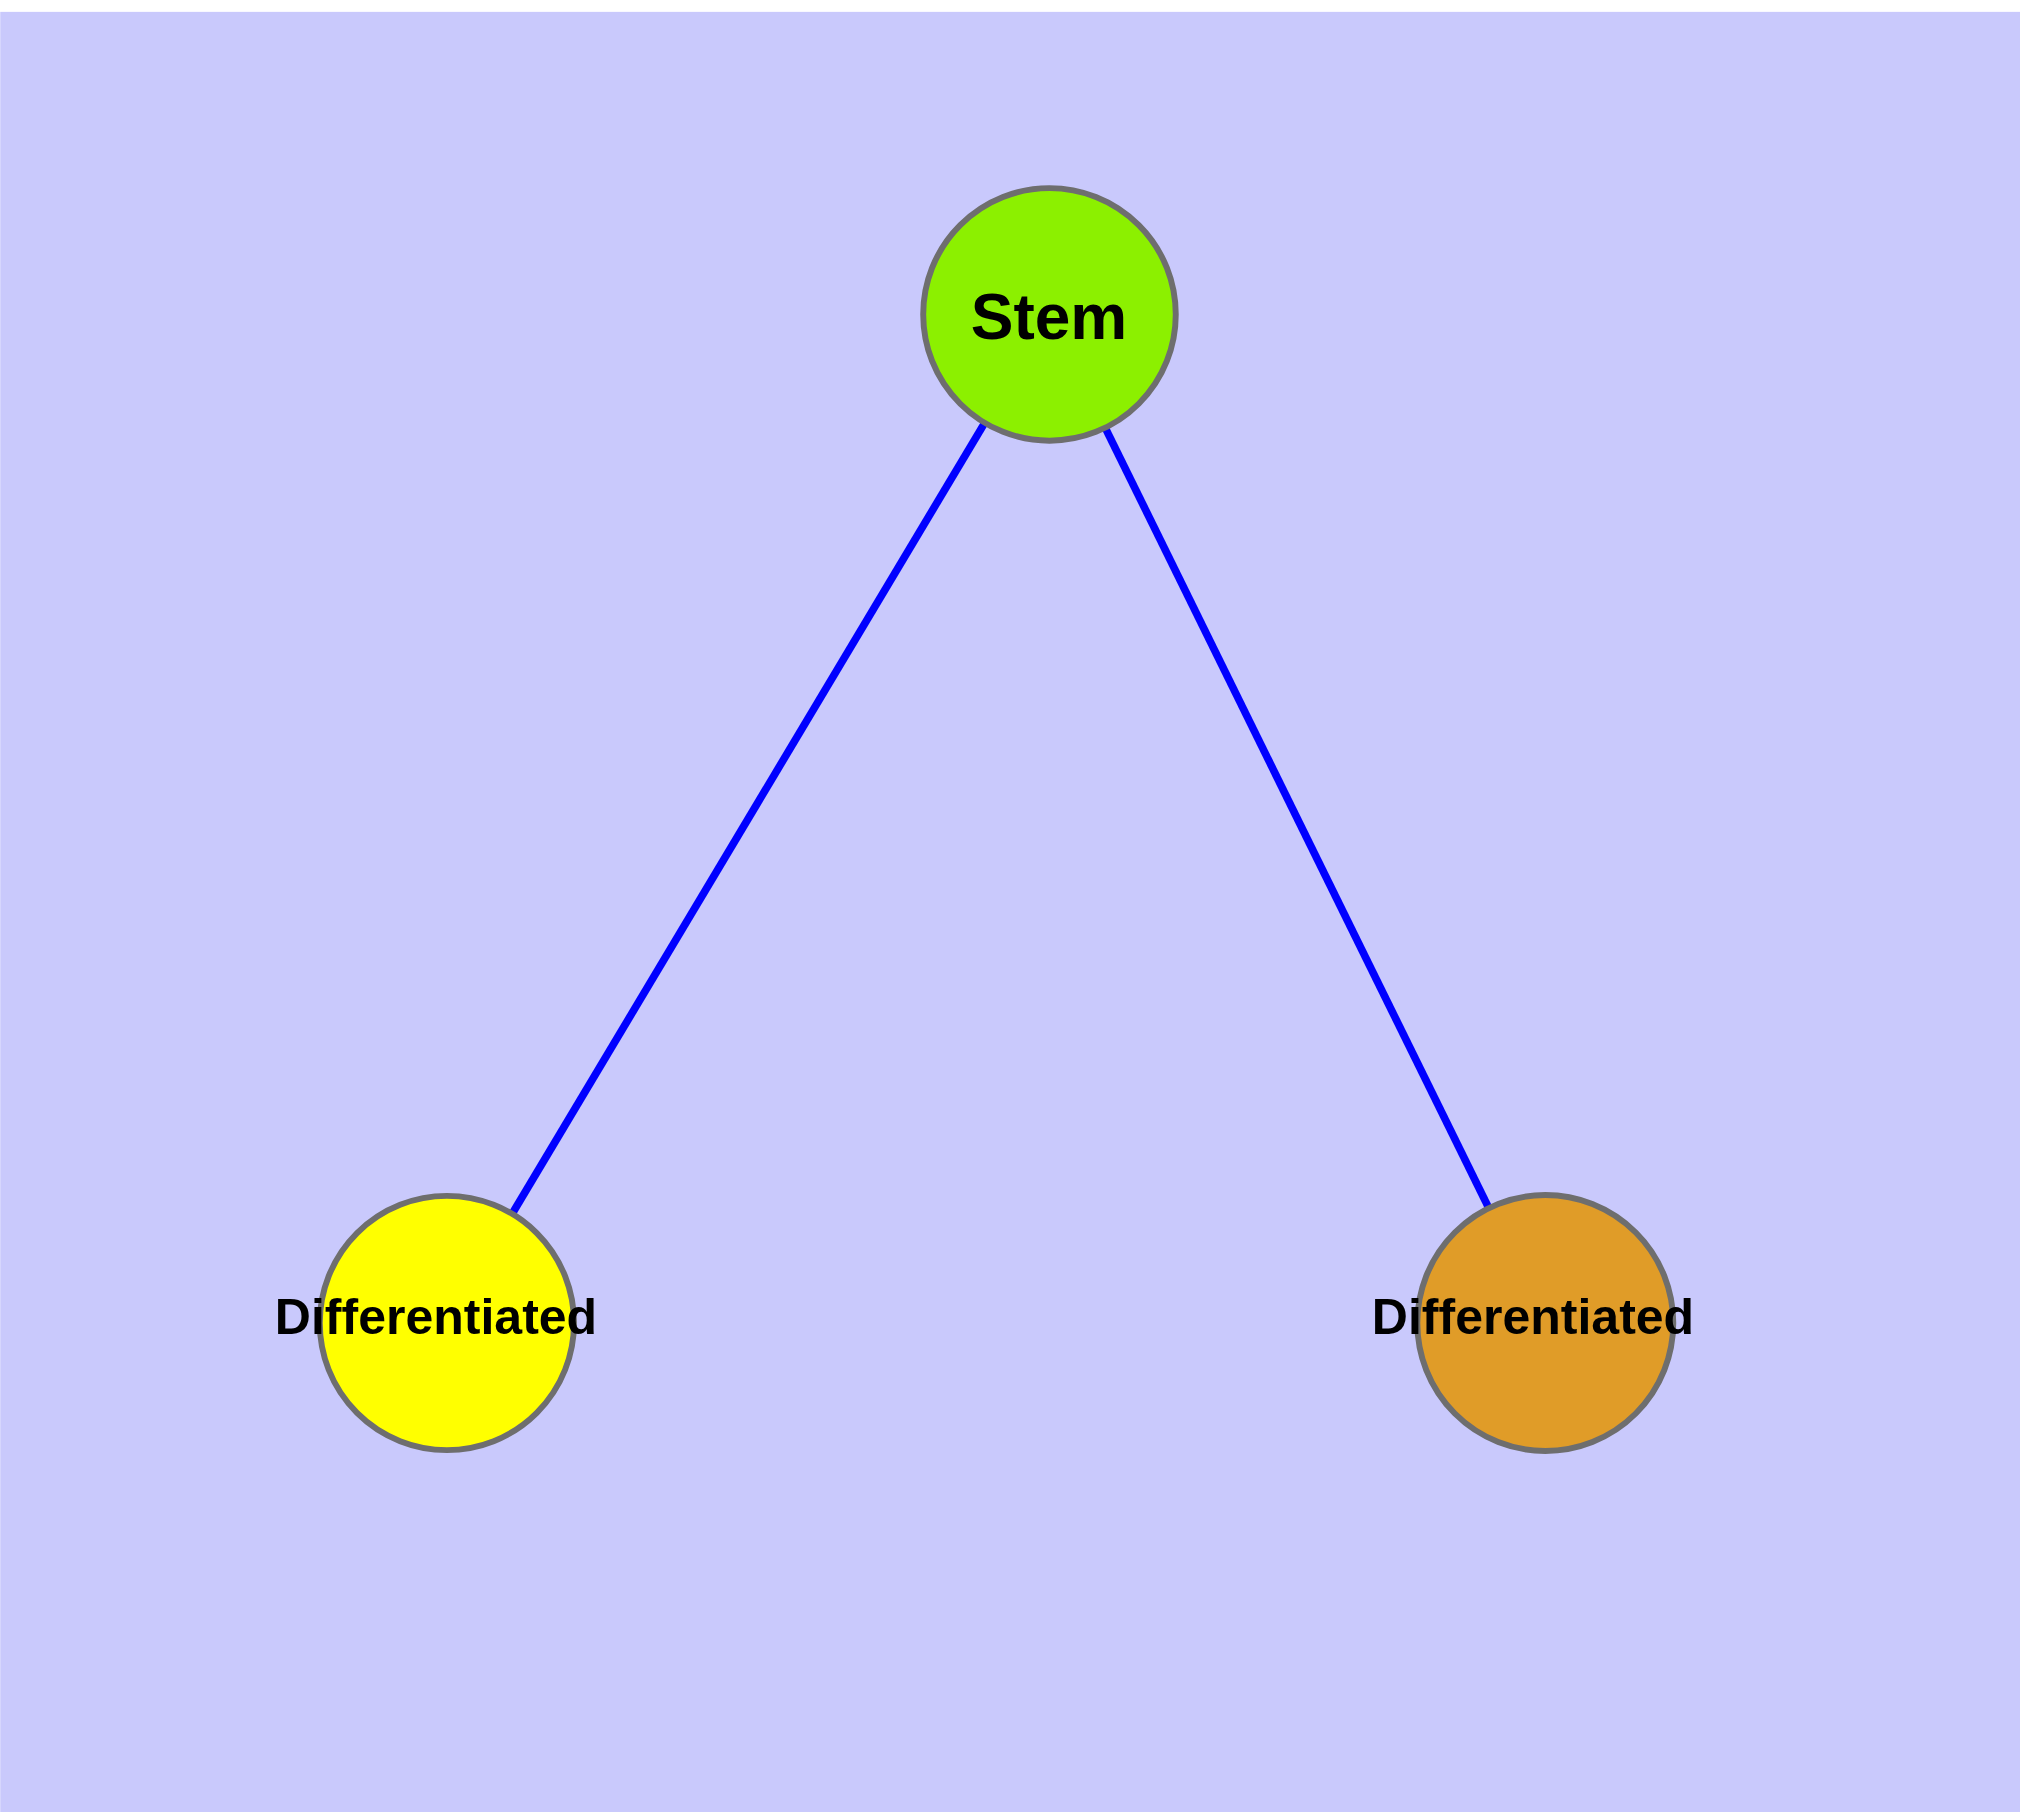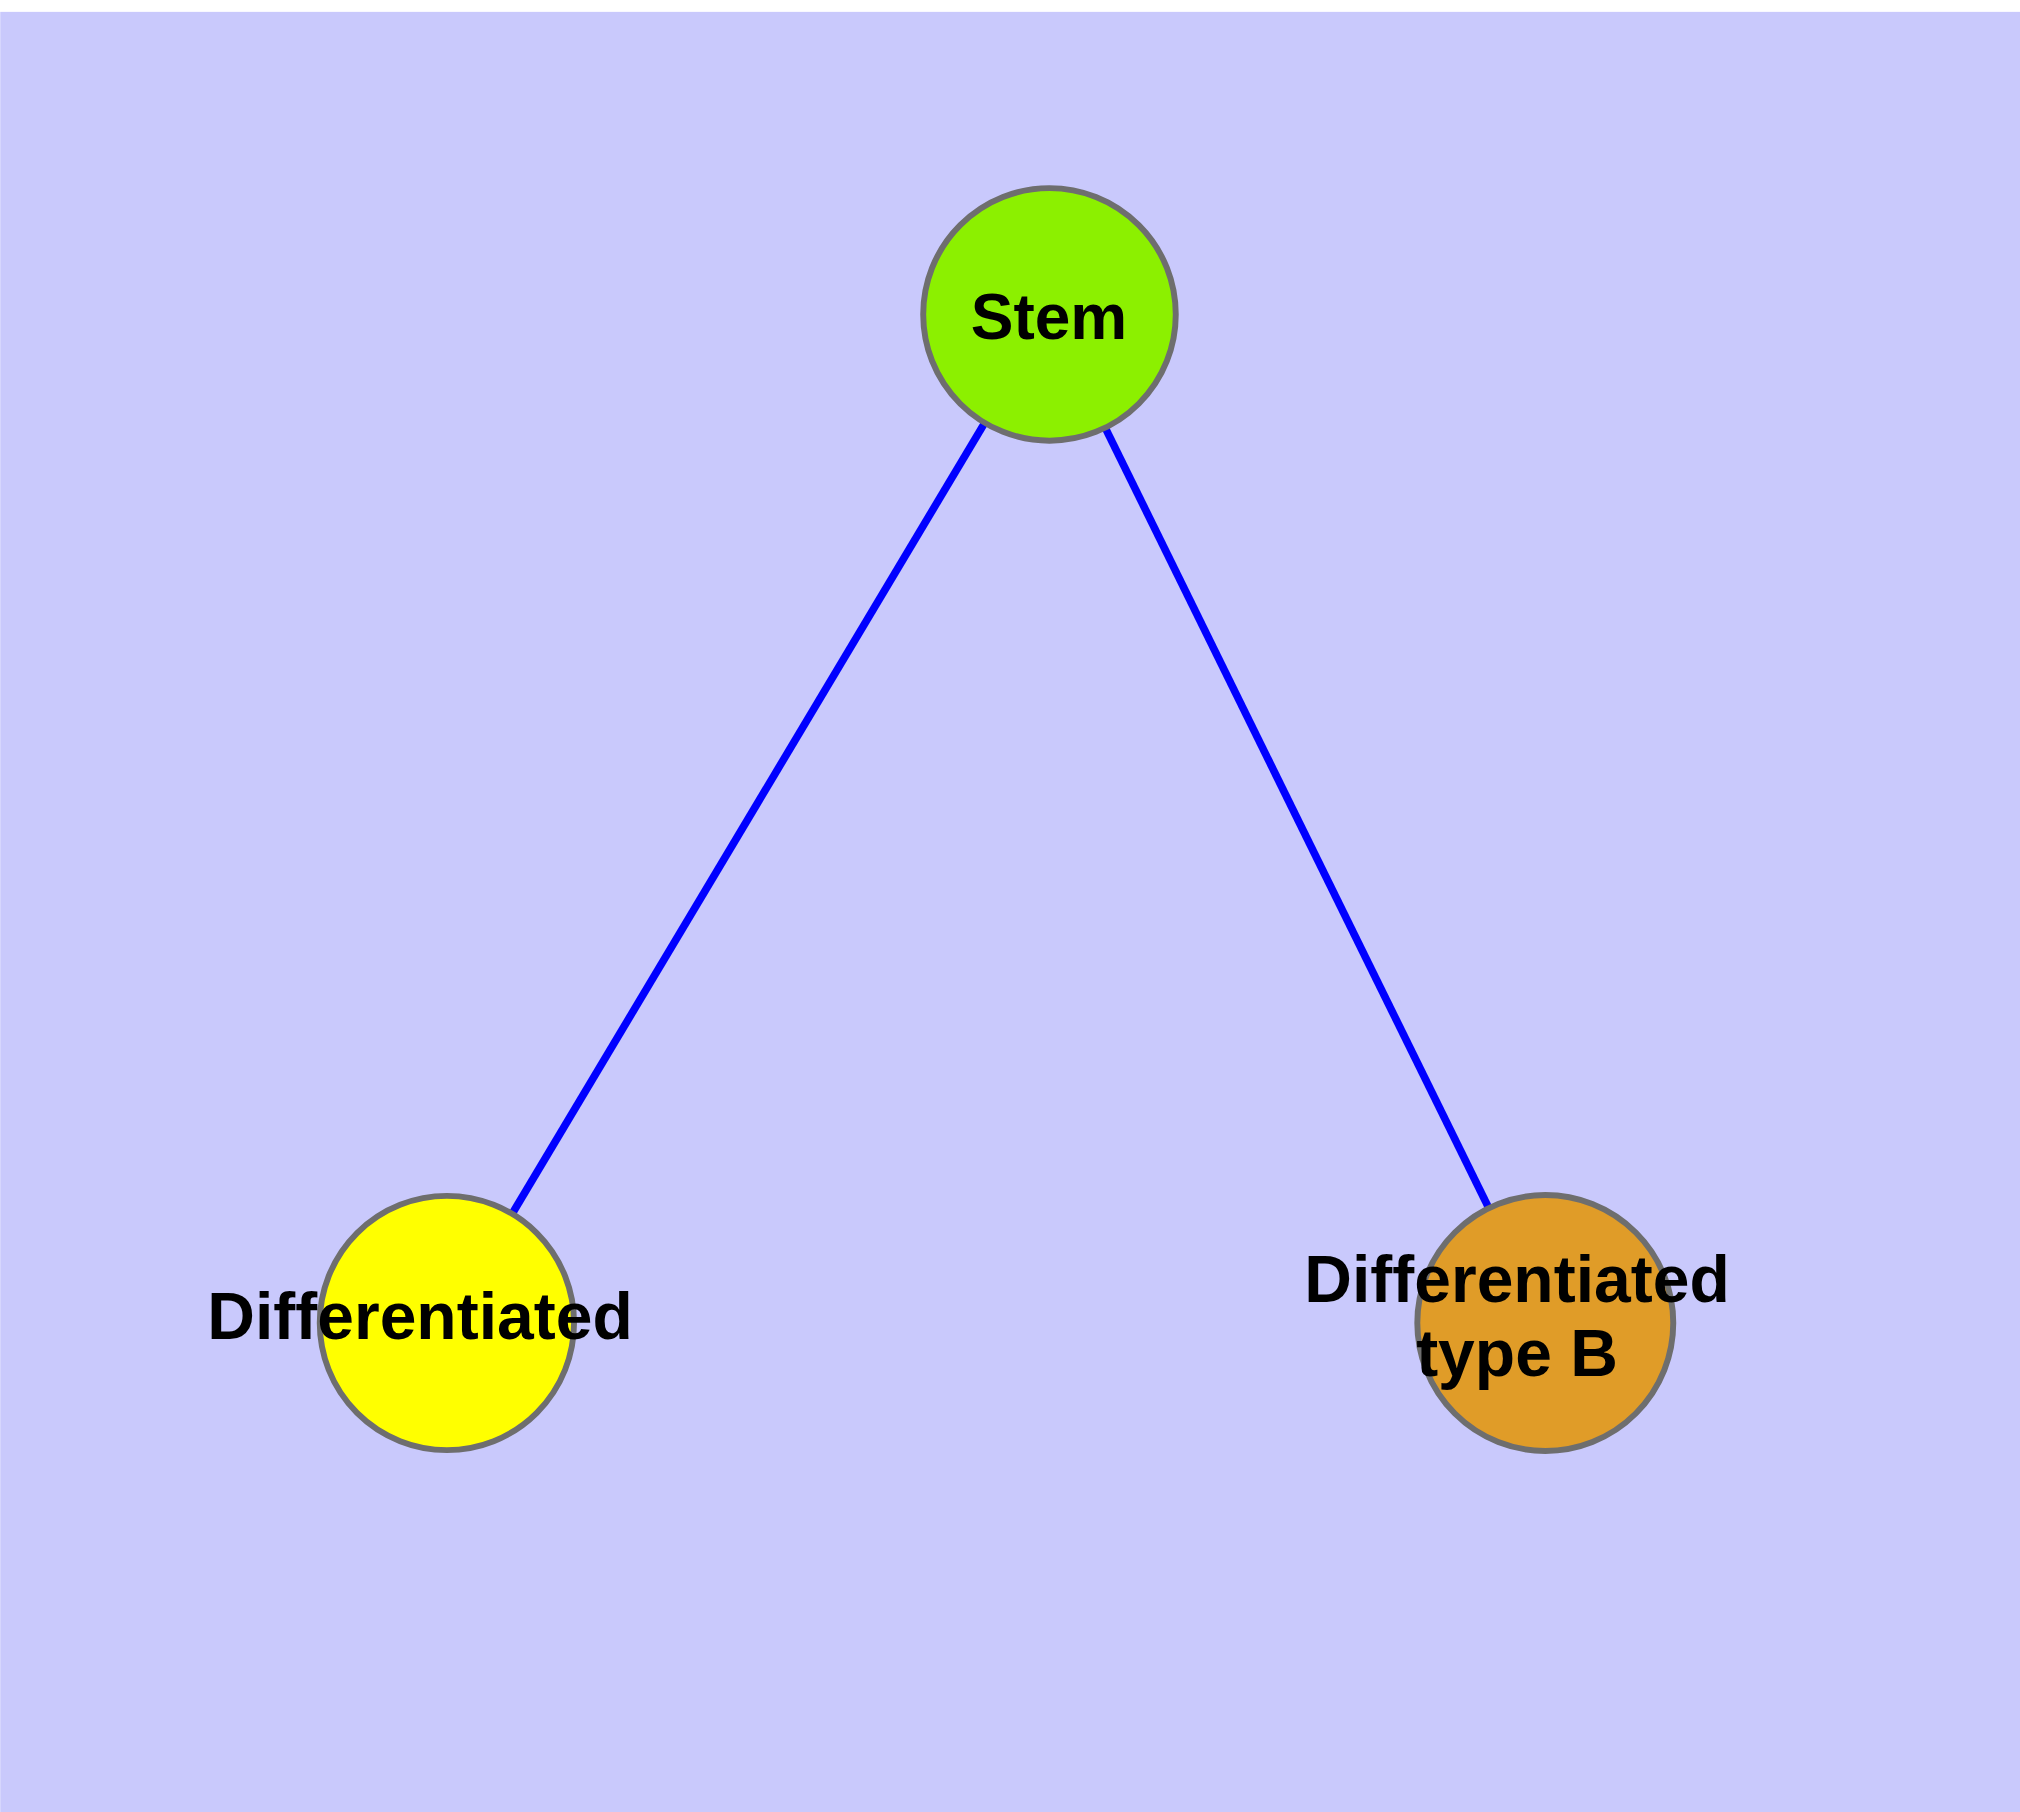--- a/index.html
+++ b/index.html
@@ -35,21 +35,22 @@
     text-align: center;
     line-height: 1.12;
     white-space: pre;
     pointer-events: none;
     transform: translate(-50%, -50%);
   }
   .label-stem {
     font-size: 64px;
   }
   .label-wide {
-    font-size: 66px;
+    font-size: 50px;
+    margin-left: 16px;
   }
 </style>
 </head>
 <body>
 
 <div id="diagram-root">
   <svg id="graph-canvas" viewBox="0 0 2384 2138" xmlns="http://www.w3.org/2000/svg">
       <rect x="0" y="0" width="2384" height="2138" fill="#ffffff"></rect>
       <rect x="0" y="14" width="2384" height="2124" fill="#c9c9fc"></rect>
       <g>
@@ -58,16 +59,16 @@
       </g>
       <g>
         <circle cx="1238" cy="371" r="149" fill="#8cf000" stroke="#6e6e6e" stroke-width="7"></circle>
         <circle cx="527" cy="1561" r="150" fill="#ffff00" stroke="#6e6e6e" stroke-width="7"></circle>
         <circle cx="1823" cy="1561" r="151" fill="#e09c28" stroke="#6e6e6e" stroke-width="7"></circle>
       </g>
     </svg>
   <div id="labels-layer">
       <div class="node-label label-stem" style="left: 1049px; top: 318px; color: rgb(0, 0, 0);"><div>Stem</div></div>
       <div class="node-label label-wide" style="left: 420px; top: 1317px; color: rgb(0, 0, 0);"><div>Differentiated</div></div>
-      <div class="node-label label-wide" style="left: 1517px; top: 1317px; color: rgb(0, 0, 0);"><div>Differentiated</div><div>type B</div></div>
+      <div class="node-label label-wide" style="left: 1517px; top: 1317px; color: rgb(0, 0, 0);"><div>Differentiated</div></div>
     </div>
 </div>
 
 
 </body></html>

